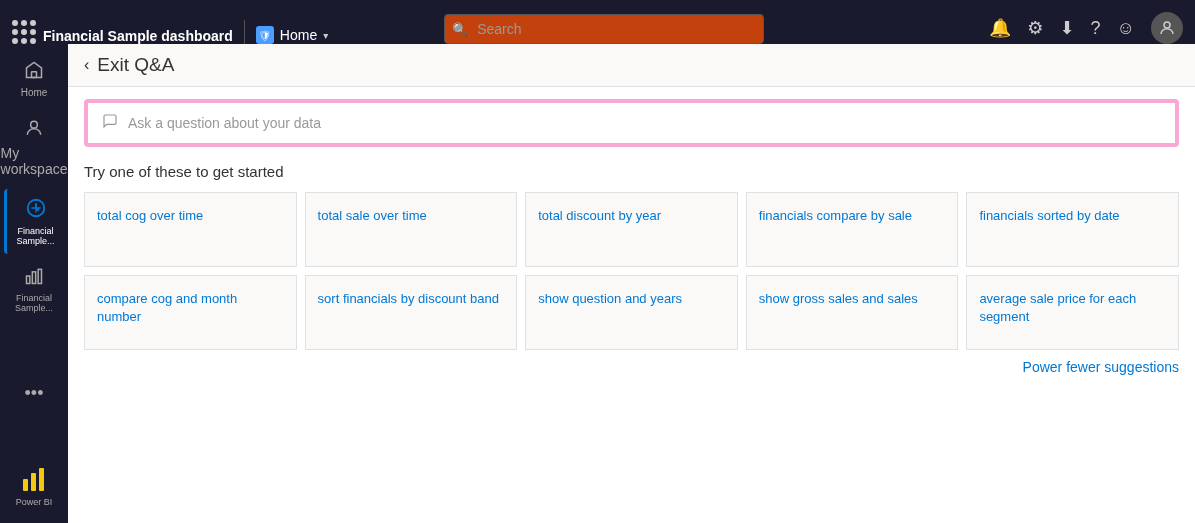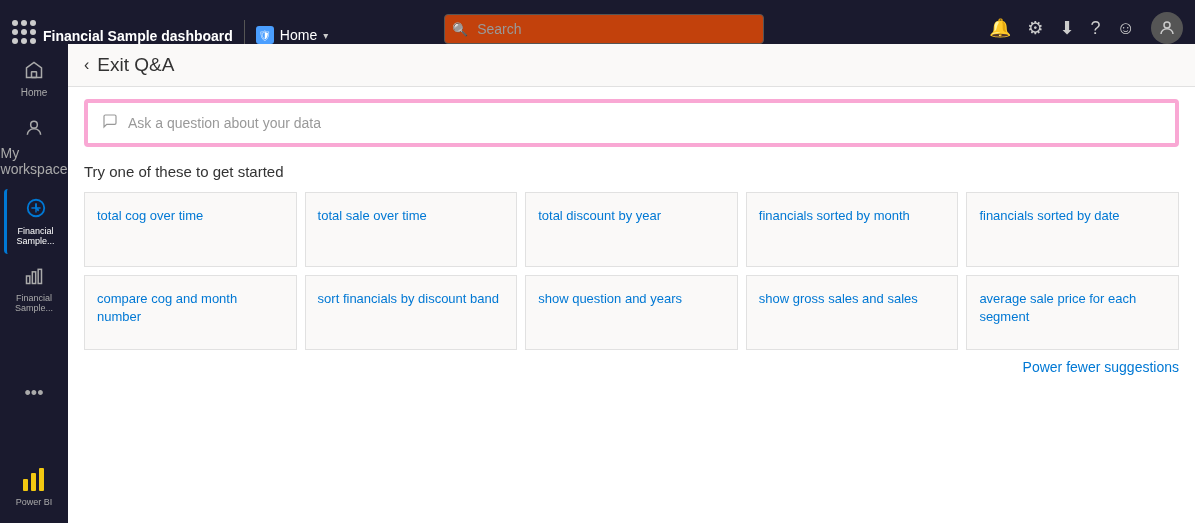--- a/index.html
+++ b/index.html
@@ -388,21 +388,21 @@
         <div class="suggestion-card">
           <span>total cog over time</span>
         </div>
         <div class="suggestion-card">
           <span>total sale over time</span>
         </div>
         <div class="suggestion-card">
           <span>total discount by year</span>
         </div>
         <div class="suggestion-card">
-          <span>financials sorted by month</span>
+          <span>financials compare by sale</span>
         </div>
         <div class="suggestion-card">
           <span>financials sorted by date</span>
         </div>
 
         <div class="suggestion-card">
           <span>compare cog and month number</span>
         </div>
         <div class="suggestion-card">
           <span>sort financials by discount band</span>

